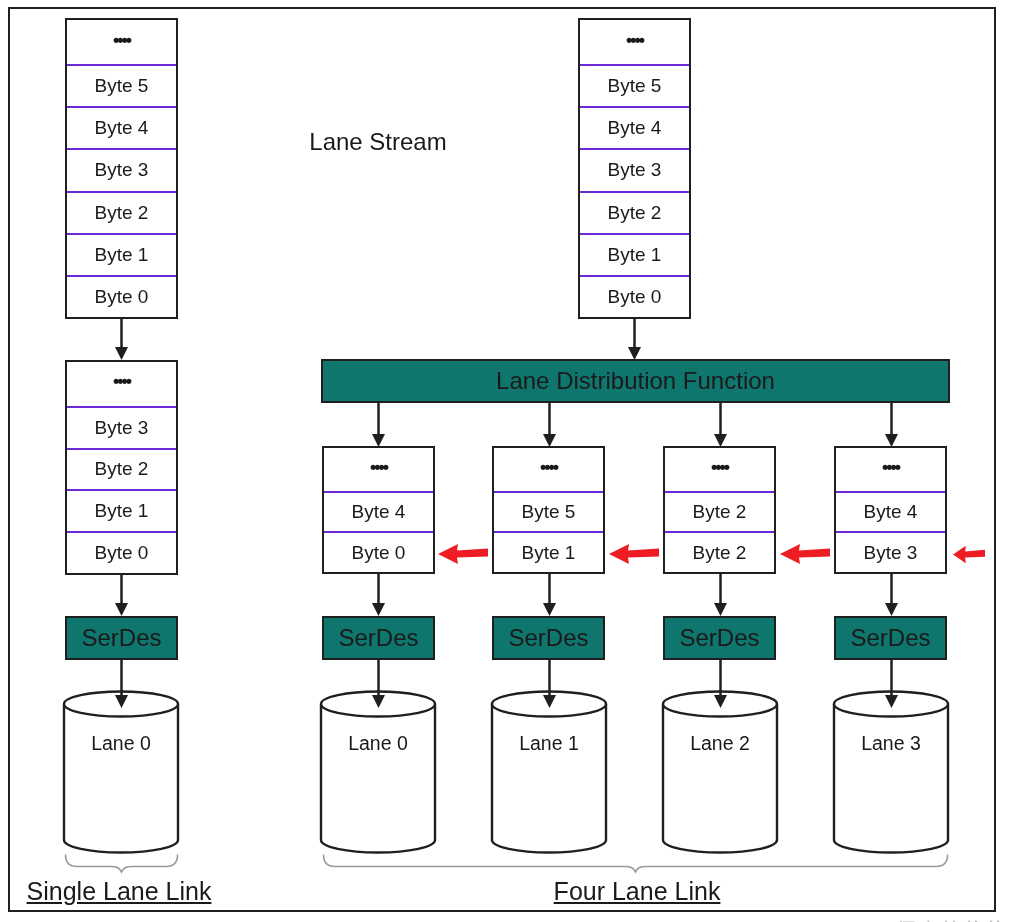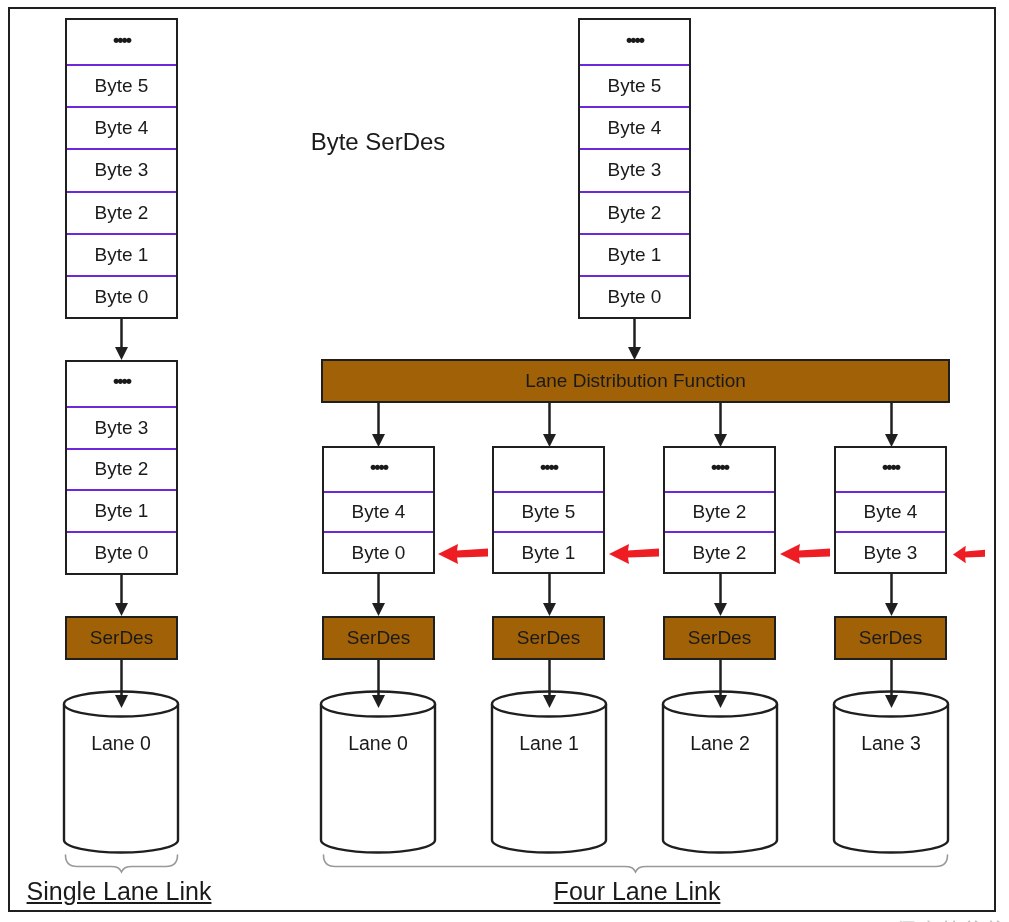--- a/index.html
+++ b/index.html
@@ -16,23 +16,23 @@
     display:flex;flex-direction:column;box-sizing:border-box;
   }
   .cell{
     flex:1;display:flex;align-items:center;justify-content:center;
     font-size:19px;border-top:2px solid #6d28d9;background:#fff;
     white-space:nowrap;
   }
   .cell:first-child{border-top:none;}
   .dots{font-size:18px;font-weight:bold;letter-spacing:-2px;padding-bottom:4px;}
   .box{
-    position:absolute;border:2px solid #1f1f1f;background:#a16207;
+    position:absolute;border:2px solid #1f1f1f;background:#0f766e;
     display:flex;align-items:center;justify-content:center;
-    font-size:19px;box-sizing:border-box;white-space:nowrap;
+    font-size:24px;box-sizing:border-box;white-space:nowrap;
   }
   .varrow,.rarrow,.brace,.cyl{position:absolute;}
   .varrow{z-index:3;}
   .label{position:absolute;text-align:center;}
   .title{font-size:24px;line-height:31px;}
   .caption{font-size:25px;text-decoration:underline;}
   .watermark{
     position:absolute;font-size:22px;color:#b9bdbf;z-index:5;
     white-space:nowrap;
     margin-top:24px;
@@ -86,21 +86,21 @@
     <polygon points="2,35 15,35 8.5,48" fill="#1f1f1f"></polygon>
   </svg>
 
   <svg class="brace" style="left:64px;top:854px" width="117" height="20">
     <path d="M 1.5,1 C 1.5,9 5,12.5 13,12.5 L 46.5,12.5 C 53.5,12.5 55.5,14 57.5,18 C 59.5,14 61.5,12.5 68.5,12.5 L 102,12.5 C 110,12.5 113.5,9 113.5,1" fill="none" stroke="#999999" stroke-width="1.6" stroke-linecap="round"></path>
   </svg>
 
   <div class="label caption" style="left:19px;top:877px;width:200px">Single Lane Link</div>
 
   <div class="label title" style="left:278px;top:126px;width:200px">
-    <div>Byte SerDes</div>
+    <div>Lane Stream</div>
   </div>
 
   <div class="stack" style="left:578px;top:18px;width:113px;height:301px">
     <div class="cell dots">••••</div>
     <div class="cell">Byte 5</div>
     <div class="cell">Byte 4</div>
     <div class="cell">Byte 3</div>
     <div class="cell">Byte 2</div>
     <div class="cell">Byte 1</div>
     <div class="cell">Byte 0</div>

